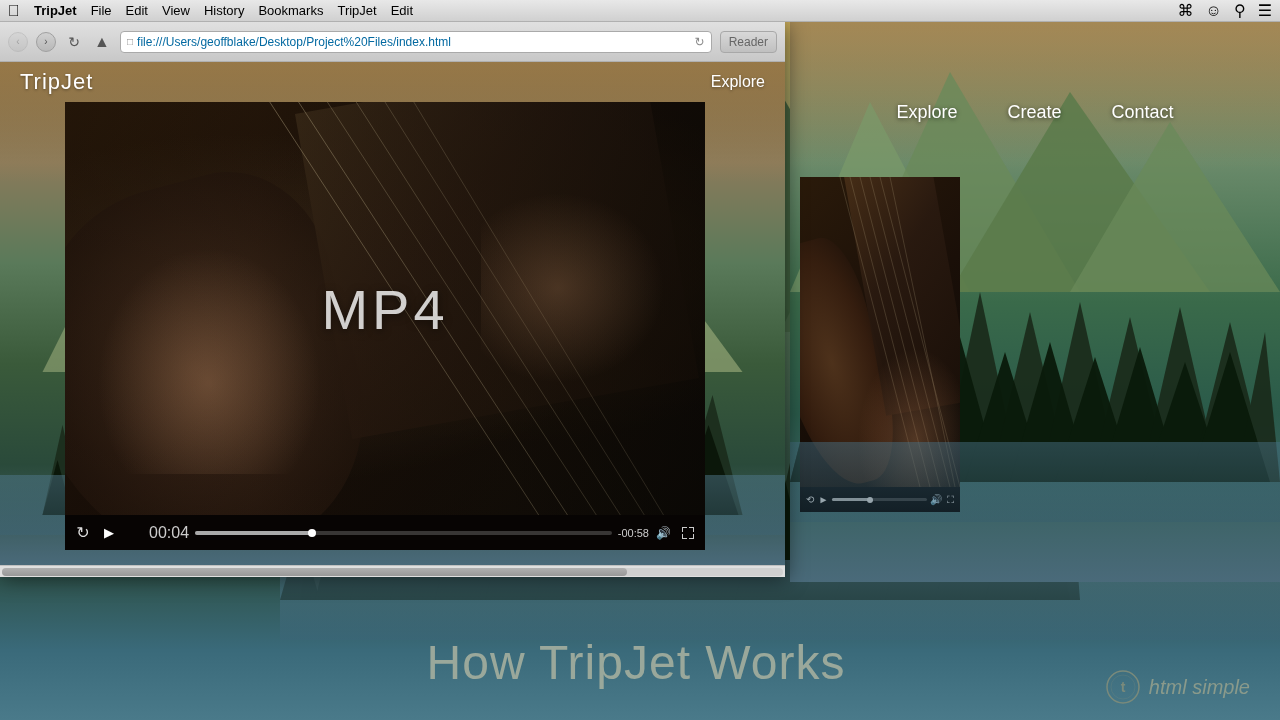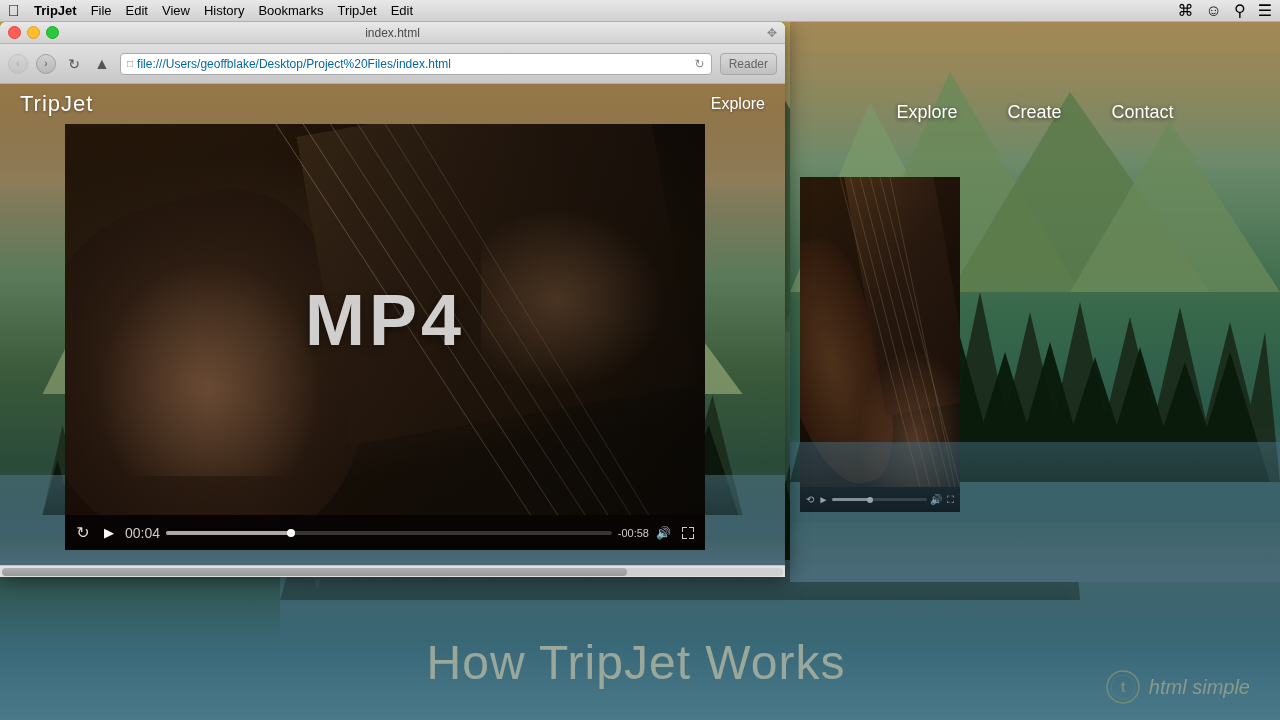--- a/index.html
+++ b/index.html
@@ -313,22 +313,22 @@
         radial-gradient(ellipse at 30% 50%, #3a2a1a 0%, transparent 60%),
         radial-gradient(ellipse at 70% 40%, #2a1a0a 0%, transparent 50%),
         linear-gradient(135deg, #2a1a0a 0%, #1a0f08 40%, #0a0805 100%);
     }
 
     .mp4-label {
       position: absolute;
       top: 50%;
       left: 50%;
       transform: translate(-50%, -50%);
-      font-size: 72px;
-      font-weight: 700;
+      font-size: 56px;
+      font-weight: 400;
       color: rgba(255,255,255,0.8);
       text-shadow: 0 2px 8px rgba(0,0,0,0.5);
       letter-spacing: 4px;
     }
 
     
     .video-controls {
       height: 35px;
       background: rgba(0,0,0,0.7);
       display: flex;
@@ -367,22 +367,23 @@
       top: 50%;
       left: 28%;
       transform: translate(-50%, -50%);
       width: 8px;
       height: 8px;
       background: #fff;
       border-radius: 50%;
     }
 
     .time-display {
-      font-size: 14px;
+      font-size: 16px;
       color: #ccc;
+      margin-left: 24px;
     }
     .time-remaining {
       font-size: 11px;
       color: #ccc;
     }
 
     .volume-btn {
       width: 18px;
       height: 18px;
       display: flex;
@@ -754,29 +755,20 @@
   <svg class="logo-icon" viewBox="0 0 36 36">
     <circle cx="18" cy="18" r="16" fill="none" stroke="#7a8a7b" stroke-width="1.5"></circle>
     <text x="18" y="23" text-anchor="middle" fill="#7a8a7b" font-size="14" font-weight="bold">t</text>
     <circle cx="18" cy="18" r="12" fill="none" stroke="#7a8a7b" stroke-width="0.5" opacity="0.5"></circle>
   </svg>
   <span class="logo-text">html simple</span>
 </div>
 
 <div class="safari-window">
 
-  <div class="safari-titlebar">
-    <div class="window-controls">
-      <div class="window-btn close"></div>
-      <div class="window-btn minimize"></div>
-      <div class="window-btn maximize"></div>
-    </div>
-    <span class="window-title">index.html</span>
-    <span class="window-resize">✥</span>
-  </div>
 
   <div class="safari-toolbar">
     <div class="nav-btn disabled">
       <span>‹</span>
     </div>
     <div class="nav-btn">
       <span>›</span>
     </div>
     <div class="reload-btn">↻</div>
     <div class="reload-btn" style="font-size:16px;">▲</div>

